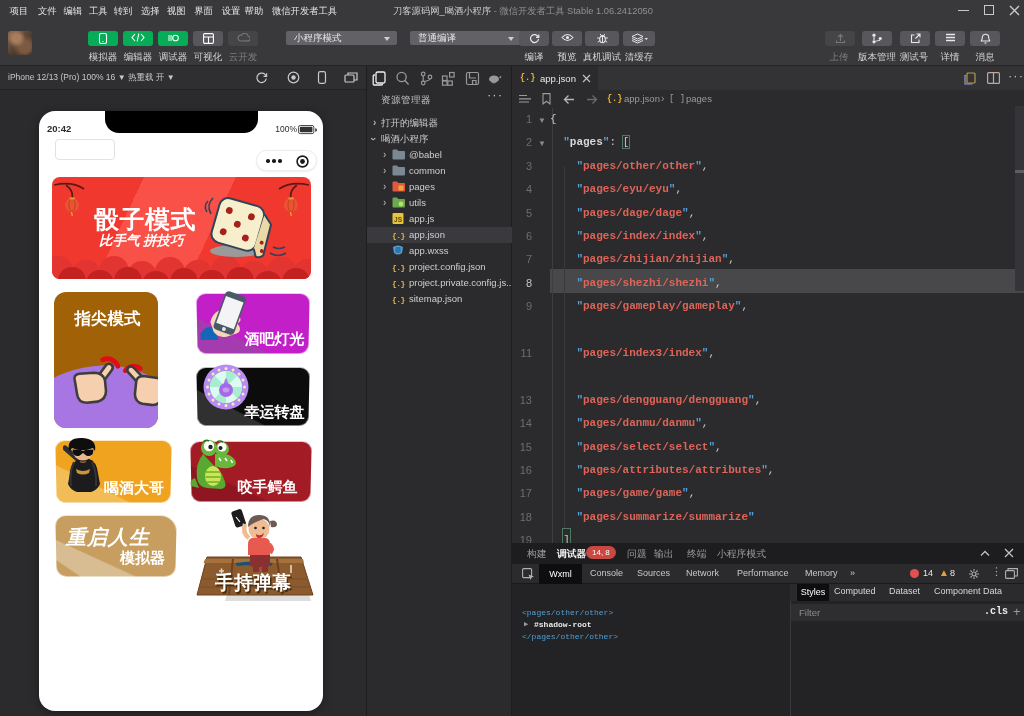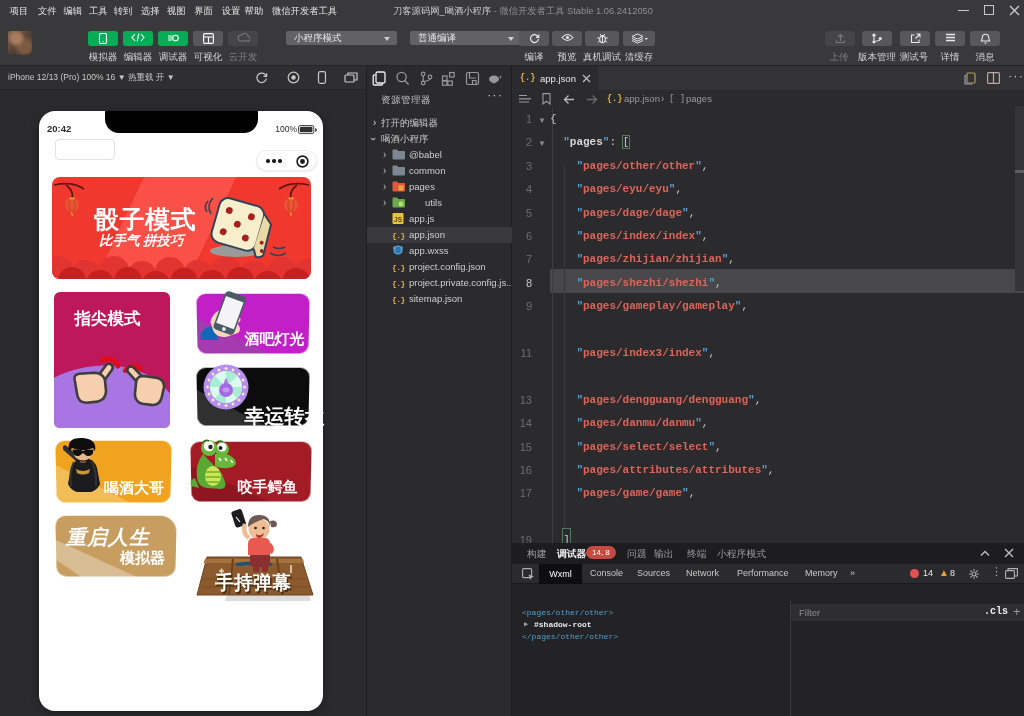--- a/index.html
+++ b/index.html
@@ -282,21 +282,21 @@
               <circle cx="48" cy="44" r="3.4" fill="#a8201e"></circle>
 
             <circle cx="65" cy="44" r="2" fill="#a8201e"></circle>
               <circle cx="67.5" cy="52" r="2" fill="#a8201e"></circle>
           </g>
           <path d="M8 10 q-5 5 -1 11 M13 7 q-7 7 -2 16" stroke="#31435a" stroke-width="1.6" fill="none"></path>
           <path d="M73 56 q6 3 12 0 M70 62 q8 5 16 0" stroke="#31435a" stroke-width="1.6" fill="none"></path>
         </svg>
       </div>
 
-      <div class="card" style="left:14.5px;top:181px;width:116px;height:136px;border-radius:6px;overflow:hidden;background:#be185d">
+      <div class="card" style="left:14.5px;top:181px;width:104px;height:136px;border-radius:12px;overflow:hidden;background:#a16207">
         <div style="position:absolute;left:-55px;bottom:-85px;width:185px;height:145px;border-radius:50%;background:#a776e2;transform:rotate(-20deg)"></div>
         <div style="position:absolute;left:21px;top:16px;font-size:16.5px;font-weight:bold">指尖模式</div>
         <svg style="position:absolute;left:13px;top:55px" width="108" height="60" viewBox="0 0 100 56">
           <path d="M33 12 a10 10 0 0 1 14 6" fill="none" stroke="#e40b18" stroke-width="4.5" stroke-linecap="round"></path>
           <path d="M54 22 a10 10 0 0 1 14 -2" fill="none" stroke="#e40b18" stroke-width="4.5" stroke-linecap="round"></path>
           <g stroke="#3d3d3d" stroke-width="2.4" fill="#f6cfae" stroke-linejoin="round" stroke-linecap="round">
             <path d="M25 32 L36 17 q2.5 -2.5 5 -0.5 q2.5 2 0.5 5 L31 36z"></path>
             <path d="M7 32 q-2 -6 4 -7 l14 -1 q8 0 10 7 l1 10 q0 8 -8 10 l-10 1 q-8 0 -9 -8z"></path>
             <path d="M68 36 L57 24 q-2.5 -2.5 0 -5 q2.5 -2 5 0.5 L73 31z"></path>
             <path d="M64 34 q0 -7 7 -7 l13 2 q7 2 6 9 l-2 9 q-2 8 -10 7 l-8 -1 q-7 -2 -7 -9z"></path>
@@ -349,21 +349,21 @@
           <g fill="#a8ecd2">
               <path d="M23 23 L23 7 A16 16 0 0 1 34.3 11.7z"></path>
               <path d="M23 23 L39 23 A16 16 0 0 1 34.3 34.3z"></path>
               <path d="M23 23 L23 39 A16 16 0 0 1 11.7 34.3z"></path>
               <path d="M23 23 L7 23 A16 16 0 0 1 11.7 11.7z"></path>
             </g>
           <path d="M23 14 q4 5 0 9 q-4 -4 0 -9" fill="#b07ae8"></path>
           <circle cx="23" cy="26" r="7" fill="#a468e8"></circle>
             <ellipse cx="23" cy="26" rx="3.4" ry="2.4" fill="#c29af0"></ellipse>
         </svg>
-        <div class="ctext" style="left:48px;top:35px;font-size:20px">幸运转盘</div>
+        <div class="ctext" style="left:48px;top:35px;font-size:15px">幸运转盘</div>
       </div>
 
       <div class="card" style="left:17px;top:329.5px;width:114.5px;height:62px">
         <div style="position:absolute;left:0;top:0;width:114.5px;height:62px;border-radius:9px;background:#f0a31f;transform:perspective(220px) rotateX(-5deg);overflow:hidden">
             <div style="position:absolute;left:0;top:24px;width:74px;height:38px;background:#f2bc56;clip-path:polygon(0 0,100% 100%,0 100%)"></div>
           </div>
         <svg style="position:absolute;left:7px;top:-5px" width="40" height="56" viewBox="0 0 40 56">
           <path d="M2 12 L18 26" stroke="#2e2e30" stroke-width="5" stroke-linecap="round"></path>
           <path d="M5 48 l3 -16 q4 -10 13 -10 q10 0 13 10 l3 16 q-4 9 -16 9 q-12 0 -16 -9z" fill="#1c1c1e"></path>
           <path d="M11 26 q-5 10 -3 24 M29 26 q5 10 4 24" stroke="#343436" stroke-width="2" fill="none"></path>
@@ -481,21 +481,21 @@
   <div class="trow" style="top:97px"><span class="arr">›</span><svg class="ticon" style="margin-left:25px;vertical-align:-2px" width="13" height="11" viewBox="0 0 13 11">
         <path d="M0.5 1.5 a1 1 0 0 1 1-1 H5 l1.4 1.6 H12 a1 1 0 0 1 1 1 V9.5 a1 1 0 0 1 -1 1 H1.5 a1 1 0 0 1 -1-1z" fill="#7a8894"></path>
       </svg><span style="margin-left:4px">common</span></div>
   <div class="trow" style="top:113px"><span class="arr">›</span><svg class="ticon" style="margin-left:25px;vertical-align:-2px" width="13" height="11" viewBox="0 0 13 11">
         <path d="M0.5 1.5 a1 1 0 0 1 1-1 H5 l1.4 1.6 H12 a1 1 0 0 1 1 1 V9.5 a1 1 0 0 1 -1 1 H1.5 a1 1 0 0 1 -1-1z" fill="#e0593f"></path>
         <rect x="6.5" y="4.5" width="5" height="5" rx="0.8" fill="#f0a43c"></rect>
       </svg><span style="margin-left:4px">pages</span></div>
   <div class="trow" style="top:129px"><span class="arr">›</span><svg class="ticon" style="margin-left:25px;vertical-align:-2px" width="13" height="11" viewBox="0 0 13 11">
         <path d="M0.5 1.5 a1 1 0 0 1 1-1 H5 l1.4 1.6 H12 a1 1 0 0 1 1 1 V9.5 a1 1 0 0 1 -1 1 H1.5 a1 1 0 0 1 -1-1z" fill="#6aa84f"></path>
         <circle cx="9" cy="7" r="2.4" fill="#b7e06d"></circle>
-      </svg><span style="margin-left:20px">utils</span></div>
+      </svg><span style="margin-left:4px">utils</span></div>
   <div class="trow" style="top:145px"><svg class="ticon" style="margin-left:25px;vertical-align:-2px" width="12" height="11" viewBox="0 0 12 11">
         <rect x="0.5" y="0" width="11" height="11" rx="1" fill="#e8c33d"></rect>
         <text x="6" y="8.8" font-size="6.5" font-weight="bold" fill="#5a4a10" text-anchor="middle" font-family="Liberation Sans">JS</text>
       </svg><span style="margin-left:5px">app.js</span></div>
   <div class="trow" style="top:161px;background:#39393e"><span class="jic">{.}</span><span style="margin-left:3px">app.json</span></div>
   <div class="trow" style="top:177px"><svg class="ticon" style="margin-left:25px;vertical-align:-2px" width="12" height="11" viewBox="0 0 12 11">
         <path d="M1 2 Q6 -1 11 2 L10 8 Q6 11 2 8z" fill="#4f9fd8"></path>
         <path d="M3.5 3 h5 M3.2 5 h5.6 M3.5 7 h5" stroke="#1d4d74" stroke-width="1.1" fill="none"></path>
       </svg><span style="margin-left:5px">app.wxss</span></div>
   <div class="trow" style="top:193px"><span class="jic">{.}</span><span style="margin-left:3px">project.config.json</span></div>
@@ -599,20 +599,24 @@
         <span class="lnum">15</span>
         <span class="mono" style="position:absolute;left:64.4px"><span class="q">"</span><span class="str">pages/select/select</span><span class="q">"</span><span class="pn">,</span></span>
       </div>
     <div class="cline" style="top:351px">
         <span class="lnum">16</span>
         <span class="mono" style="position:absolute;left:64.4px"><span class="q">"</span><span class="str">pages/attributes/attributes</span><span class="q">"</span><span class="pn">,</span></span>
       </div>
     <div class="cline" style="top:374.4px">
         <span class="lnum">17</span>
         <span class="mono" style="position:absolute;left:64.4px"><span class="q">"</span><span class="str">pages/game/game</span><span class="q">"</span><span class="pn">,</span></span>
+      </div>
+    <div class="cline" style="top:397.8px">
+        <span class="lnum">18</span>
+        <span class="mono" style="position:absolute;left:64.4px"><span class="q">"</span><span class="str">pages/summarize/summarize</span><span class="q">"</span></span>
       </div>
     <div class="cline" style="top:421.2px">
         <span class="lnum">19</span>
         <span class="mono pn" style="position:absolute;left:51.2px;outline:1px solid #4e7a62">]</span>
       </div>
   </div>
   <div style="position:absolute;left:503px;top:40px;width:9px;height:185px;background:#353539"></div>
     <div style="position:absolute;left:503px;top:104px;width:9px;height:2.5px;background:#5e5e60"></div>
 </div>
 
@@ -654,20 +658,26 @@
         <circle cx="6" cy="6" r="2" fill="none" stroke="#b0b0b0" stroke-width="1.2"></circle>
         <path d="M6 1v1.8M6 9.2V11M1 6h1.8M9.2 6H11M2.5 2.5l1.3 1.3M8.2 8.2l1.3 1.3M9.5 2.5L8.2 3.8M3.8 8.2L2.5 9.5" stroke="#b0b0b0" stroke-width="1.1"></path>
       </svg>
     <span style="position:absolute;left:479px;top:1px;color:#b0b0b0;font-size:11px;letter-spacing:0">⋮</span>
     <svg style="position:absolute;left:493px;top:4px" width="13" height="11" viewBox="0 0 13 11">
         <rect x="0.6" y="2.6" width="8.8" height="7.8" rx="1" fill="none" stroke="#b0b0b0" stroke-width="1.1"></rect>
         <path d="M3 2.6 V0.6 H12.4 V8 H10" fill="none" stroke="#b0b0b0" stroke-width="1.1"></path>
       </svg>
   </div>
 
+  <div style="position:absolute;left:278px;top:41px;width:234px;height:17px;background:#2b2b2d;font-size:9px;color:#d8d8d8">
+    <span style="position:absolute;left:7px;top:0;width:32px;height:17px;background:#0e0e10;color:#fff;text-align:center;line-height:17px">Styles</span>
+    <span style="position:absolute;left:44px;top:2px">Computed</span>
+    <span style="position:absolute;left:99px;top:2px">Dataset</span>
+    <span style="position:absolute;left:144px;top:2px">Component Data</span>
+  </div>
 
   <div class="mono" style="position:absolute;left:0;top:58px;width:278px;height:115px;background:#232325;font-size:8px">
     <div style="position:absolute;left:10px;top:7px;color:#4e9fd3">&lt;pages/other/other&gt;</div>
     <div style="position:absolute;left:12px;top:19px;color:#9a9a9e;font-size:7px">▶</div>
     <div style="position:absolute;left:22px;top:19px;color:#ececec;font-weight:bold">#shadow-root</div>
     <div style="position:absolute;left:10px;top:31px;color:#4e9fd3">&lt;/pages/other/other&gt;</div>
   </div>
 
   <div style="position:absolute;left:278px;top:58px;width:234px;height:115px;background:#232325;border-left:1px solid #3a3a3e">
     <div style="position:absolute;left:0;top:3px;width:234px;height:17px;background:#2e2e31">

